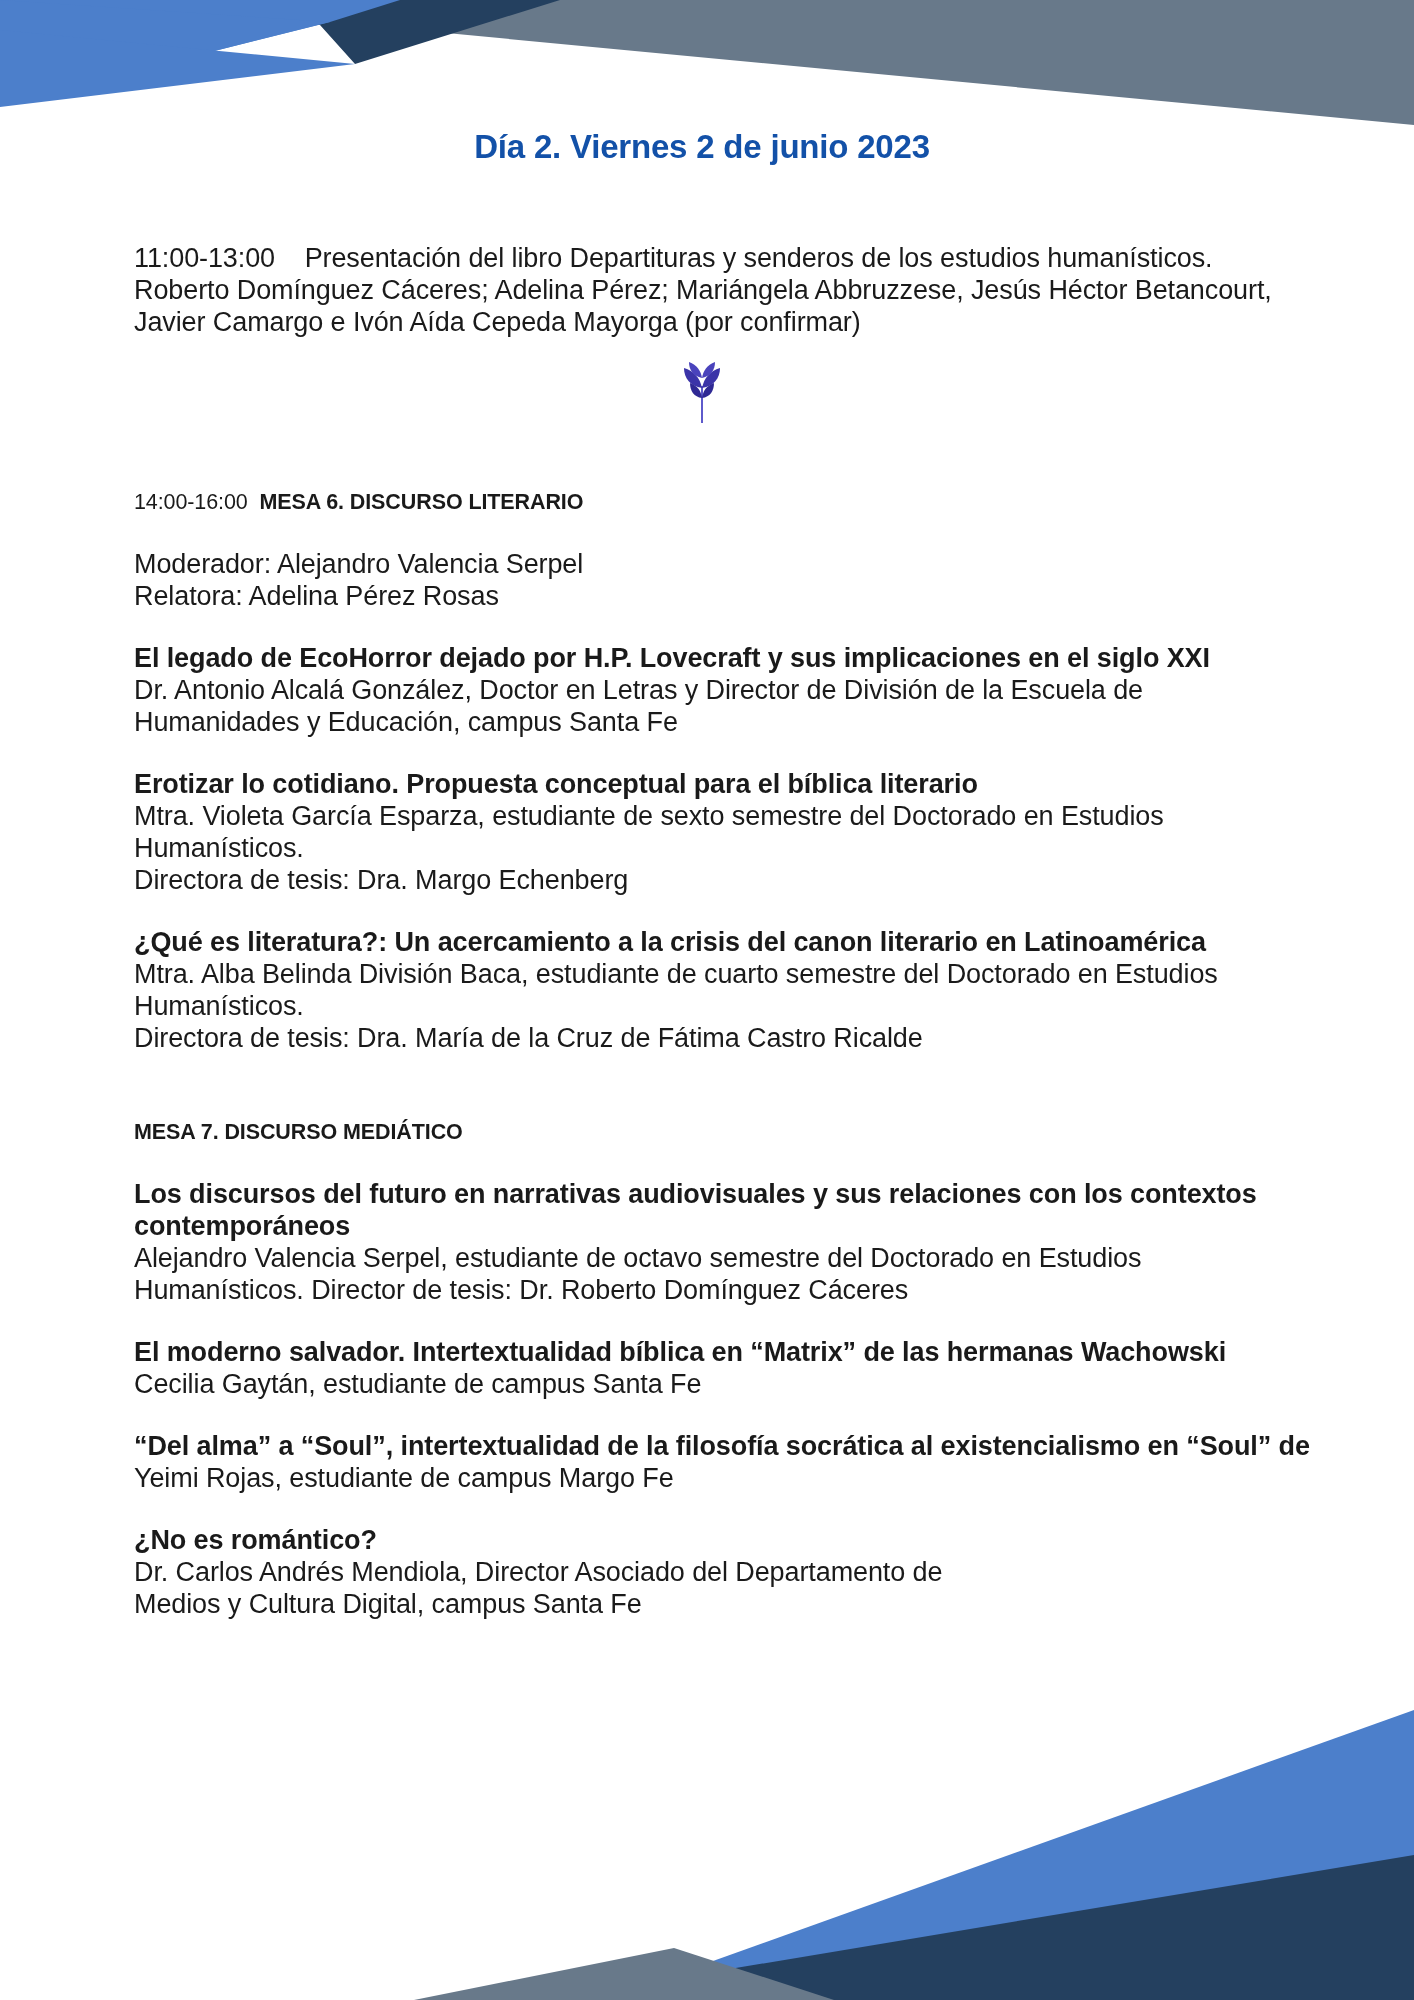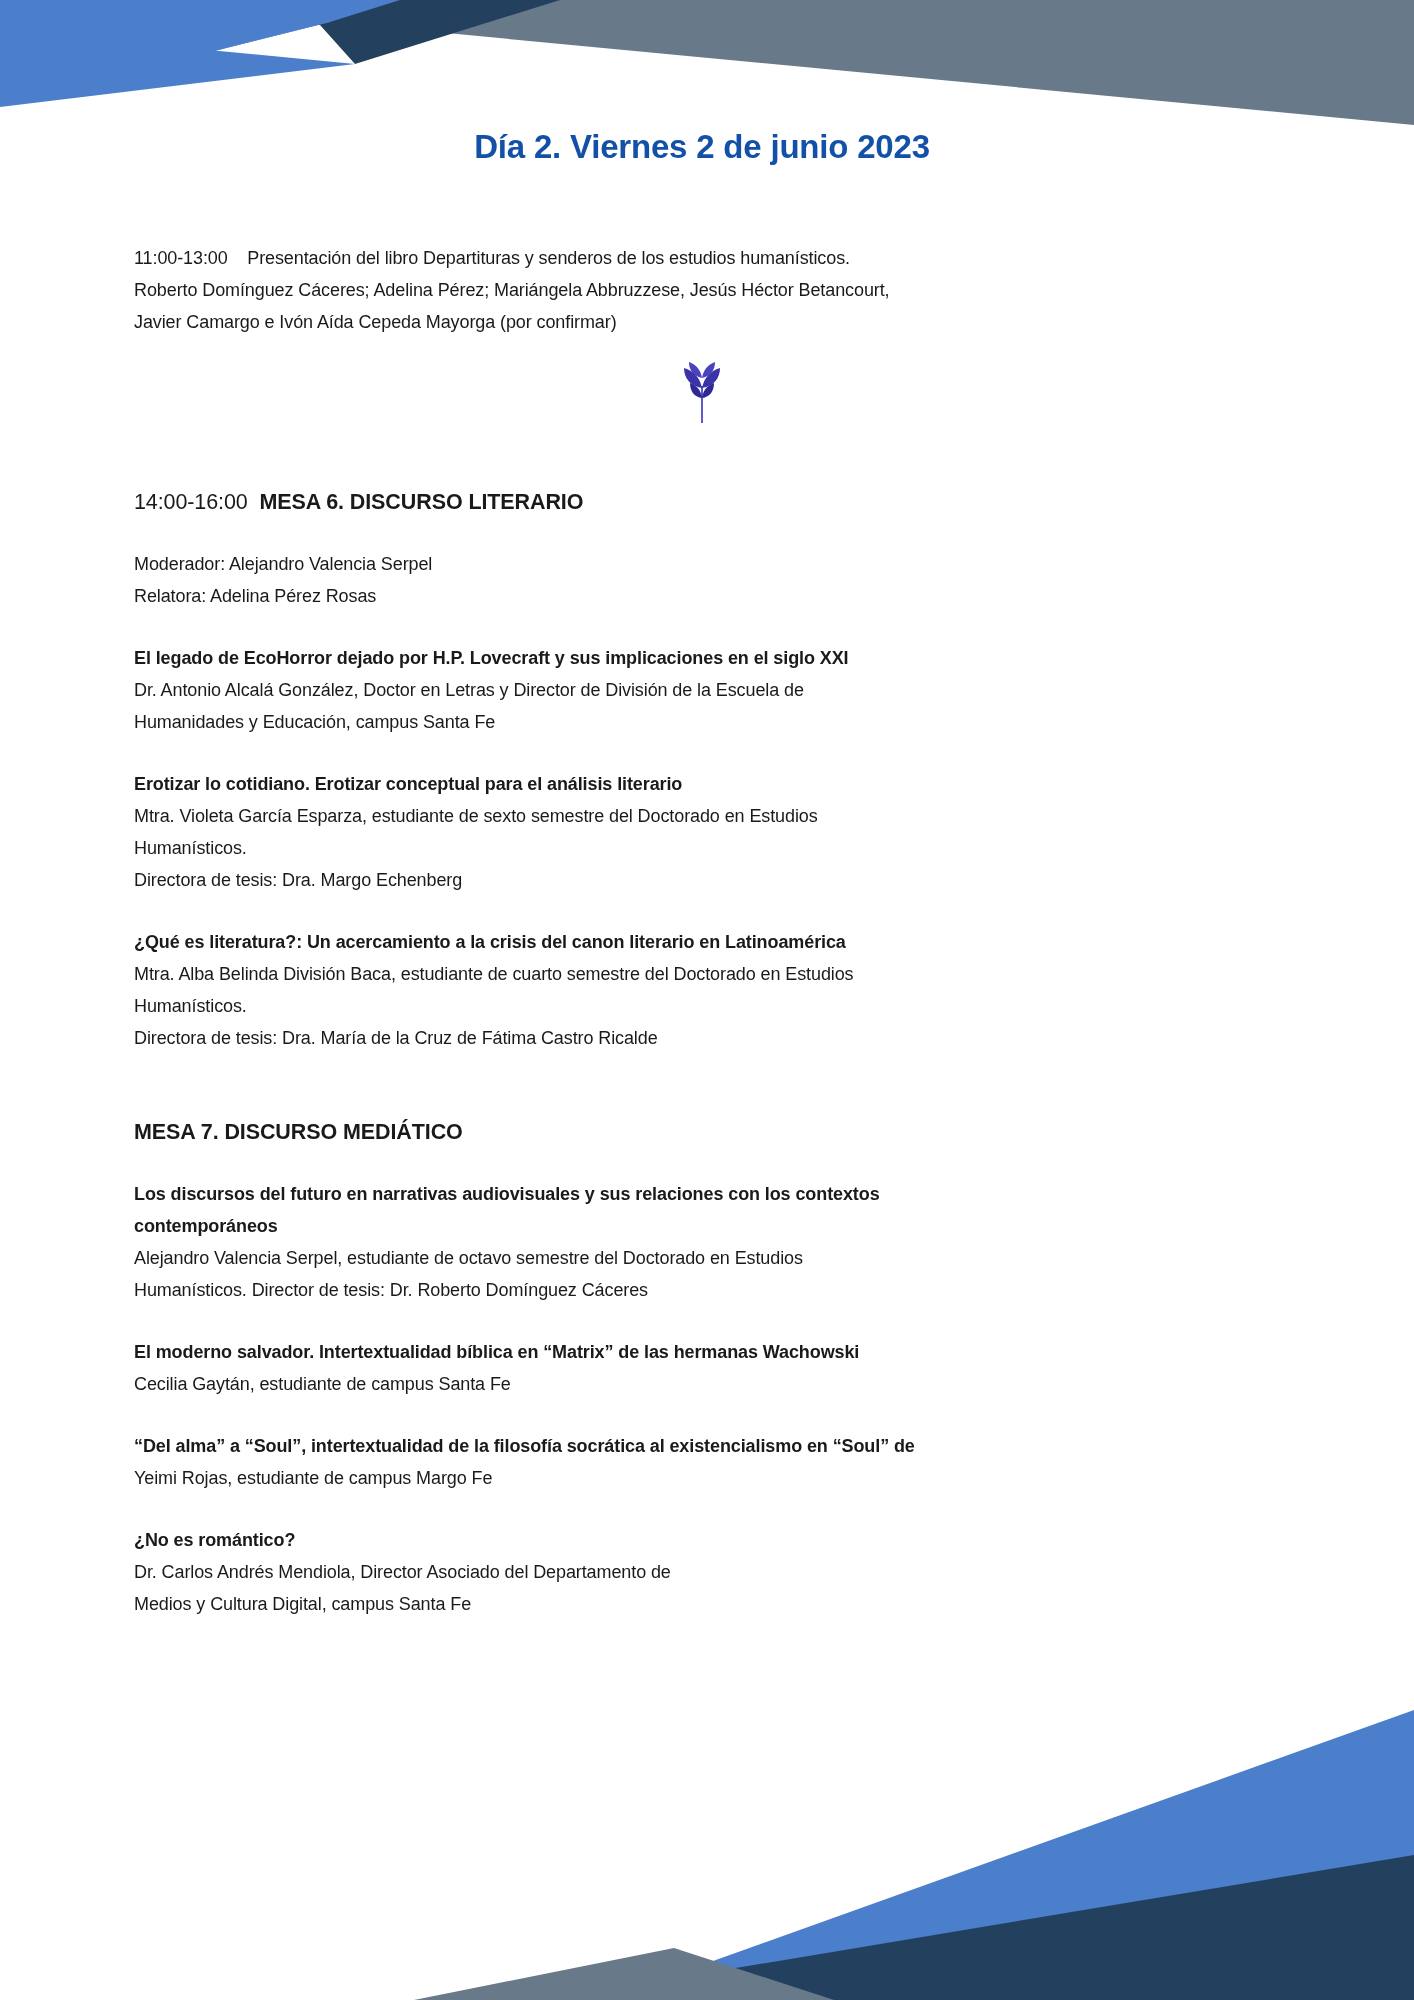--- a/index.html
+++ b/index.html
@@ -40,21 +40,21 @@
   #page-title {
     color: #1351A8;
     font-size: 33px;
     font-weight: bold;
     letter-spacing: -0.2px;
     text-align: center;
     margin-bottom: 76px;
   }
 
   .para {
-    font-size: 18px;
+    font-size: 27px;
     line-height: 32px;
     color: #1a1a1a;
     letter-spacing: -0.1px;
   }
 
   .para .ln { display: block; white-space: pre; }
   .spacer-md { height: 30px; }
   .spacer-xl { height: 62px; }
   .title-line { font-weight: bold; }
 
@@ -140,21 +140,21 @@
 
     <div class="para block">
       <span class="ln title-line">El legado de EcoHorror dejado por H.P. Lovecraft y sus implicaciones en el siglo XXI</span>
       <span class="ln">Dr. Antonio Alcalá González, Doctor en Letras y Director de División de la Escuela de</span>
       <span class="ln">Humanidades y Educación, campus Santa Fe</span>
     </div>
 
     <div class="spacer-md"></div>
 
     <div class="para block">
-      <span class="ln title-line">Erotizar lo cotidiano. Erotizar conceptual para el análisis literario</span>
+      <span class="ln title-line">Erotizar lo cotidiano. Propuesta conceptual para el bíblica literario</span>
       <span class="ln">Mtra. Violeta García Esparza, estudiante de sexto semestre del Doctorado en Estudios</span>
       <span class="ln">Humanísticos.</span>
       <span class="ln">Directora de tesis: Dra. Margo Echenberg</span>
     </div>
 
     <div class="spacer-md"></div>
 
     <div class="para block">
       <span class="ln title-line">¿Qué es literatura?: Un acercamiento a la crisis del canon literario en Latinoamérica</span>
       <span class="ln">Mtra. Alba Belinda División Baca, estudiante de cuarto semestre del Doctorado en Estudios</span>

